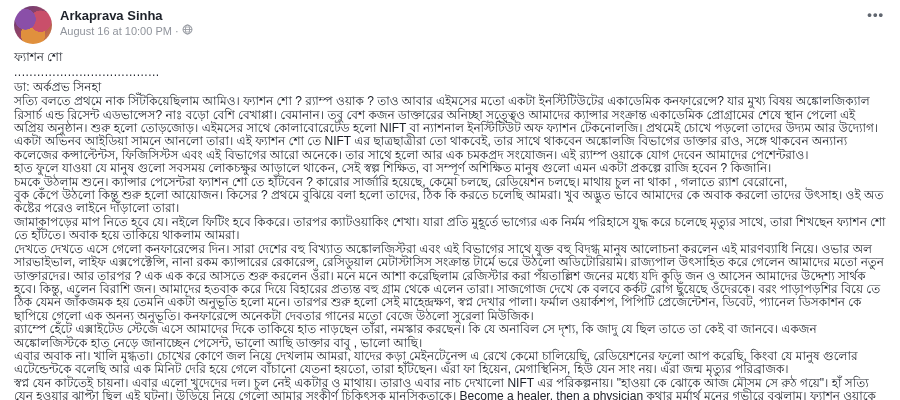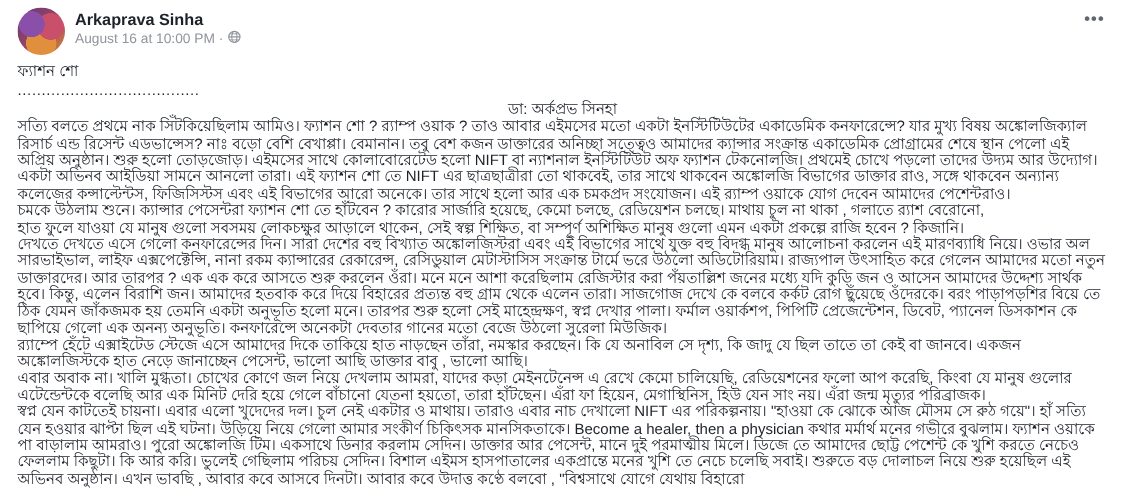--- a/index.html
+++ b/index.html
@@ -67,28 +67,28 @@
     cursor: pointer;
     user-select: none;
   }
   .post-body {
     margin-top: 7px;
     font-size: 12px;
     line-height: 13.4px;
     color: #1d2129;
     word-wrap: break-word;
   }
-  .post-title { margin-bottom: 2px; }
+  .post-title { margin-bottom: 2px; font-family: Liberation Serif, serif; }
   .dots-separator {
     letter-spacing: 0.5px;
     margin: 1px 0;
     white-space: nowrap;
     overflow: hidden;
   }
-  .byline { margin-bottom: 1px; text-align: center; }
+  .byline { margin-bottom: 1px; }
   .paragraphs div { margin: 0; }
 </style>
 </head>
 <body>
 
 <div class="post">
 
   <div class="post-header">
     <div class="avatar"></div>
     <div class="header-info">
@@ -112,22 +112,24 @@
   <div class="options-button">
     <span>•••</span>
   </div>
 
   <div class="post-body">
     <div class="post-title">ফ্যাশন শো</div>
     <div class="dots-separator">......................................</div>
     <div class="byline">ডা: অর্কপ্রভ সিনহা</div>
     <div class="paragraphs">
         <div>সত্যি বলতে প্রথমে নাক সিঁটকিয়েছিলাম আমিও। ফ্যাশন শো ? র‍্যাম্প ওয়াক ? তাও আবার এইমসের মতো একটা ইনস্টিটিউটের একাডেমিক কনফারেন্সে? যার মুখ্য বিষয় অঙ্কোলজিক্যাল রিসার্চ এন্ড রিসেন্ট এডভান্সেস? নাঃ বড়ো বেশি বেখাপ্পা। বেমানান। তবু বেশ কজন ডাক্তারের অনিচ্ছা সত্ত্বেও আমাদের ক্যান্সার সংক্রান্ত একাডেমিক প্রোগ্রামের শেষে স্থান পেলো এই অপ্রিয় অনুষ্ঠান। শুরু হলো তোড়জোড়। এইমসের সাথে কোলাবোরেটেড হলো NIFT বা ন্যাশনাল ইনস্টিটিউট অফ ফ্যাশন টেকনোলজি। প্রথমেই চোখে পড়লো তাদের উদ্যম আর উদ্যোগ। একটা অভিনব আইডিয়া সামনে আনলো তারা। এই ফ্যাশন শো তে NIFT এর ছাত্রছাত্রীরা তো থাকবেই, তার সাথে থাকবেন অঙ্কোলজি বিভাগের ডাক্তার রাও, সঙ্গে থাকবেন অন্যান্য কলেজের কন্সাল্টেন্টস, ফিজিসিস্টস এবং এই বিভাগের আরো অনেকে। তার সাথে হলো আর এক চমকপ্রদ সংযোজন। এই র‍্যাম্প ওয়াকে যোগ দেবেন আমাদের পেশেন্টরাও।</div>
+        <div>হাত ফুলে যাওয়া যে মানুষ গুলো সবসময় লোকচক্ষুর আড়ালে থাকেন, সেই স্বল্প শিক্ষিত, বা সম্পূর্ণ অশিক্ষিত মানুষ গুলো এমন একটা প্রকল্পে রাজি হবেন ? কিজানি।</div>
         <div>চমকে উঠলাম শুনে। ক্যান্সার পেসেন্টরা ফ্যাশন শো তে হাঁটবেন ? কারোর সার্জারি হয়েছে, কেমো চলছে, রেডিয়েশন চলছে। মাথায় চুল না থাকা , গলাতে র‍্যাশ বেরোনো,</div>
-        <div>হাত ফুলে যাওয়া যে মানুষ গুলো সবসময় লোকচক্ষুর আড়ালে থাকেন, সেই স্বল্প শিক্ষিত, বা সম্পূর্ণ অশিক্ষিত মানুষ গুলো এমন একটা প্রকল্পে রাজি হবেন ? কিজানি।</div>
+        <div>বুক কেঁপে উঠলো কিন্তু শুরু হলো আয়োজন। কিসের ? প্রথমে বুঝিয়ে বলা হলো তাদের, ঠিক কি করতে চলেছি আমরা। খুব অদ্ভুত ভাবে আমাদের কে অবাক করলো তাদের উৎসাহ। ওই অত কষ্টের পরেও লাইনে দাঁড়ালো তারা।</div>
+        <div>জামাকাপড়ের মাপ নিতে হবে যে। নইলে ফিটিং হবে কিকরে। তারপর ক্যাটওয়াকিং শেখা। যারা প্রতি মুহূর্তে ভাগ্যের এক নির্মম পরিহাসে যুদ্ধ করে চলেছে মৃত্যুর সাথে, তারা শিখছেন ফ্যাশন শো তে হাঁটতে। অবাক হয়ে তাকিয়ে থাকলাম আমরা।</div>
         <div>দেখতে দেখতে এসে গেলো কনফারেন্সের দিন। সারা দেশের বহু বিখ্যাত অঙ্কোলজিস্টরা এবং এই বিভাগের সাথে যুক্ত বহু বিদগ্ধ মানুষ আলোচনা করলেন এই মারণব্যাধি নিয়ে। ওভার অল সারভাইভাল, লাইফ এক্সপেক্টেন্সি, নানা রকম ক্যান্সারের রেকারেন্স, রেসিডুয়াল মেটাস্টাসিস সংক্রান্ত টার্মে ভরে উঠলো অডিটোরিয়াম। রাজ্যপাল উৎসাহিত করে গেলেন আমাদের মতো নতুন ডাক্তারদের। আর তারপর ? এক এক করে আসতে শুরু করলেন ওঁরা। মনে মনে আশা করেছিলাম রেজিস্টার করা পঁয়তাল্লিশ জনের মধ্যে যদি কুড়ি জন ও আসেন আমাদের উদ্দেশ্য সার্থক হবে। কিন্তু, এলেন বিরাশি জন। আমাদের হতবাক করে দিয়ে বিহারের প্রত্যন্ত বহু গ্রাম থেকে এলেন তারা। সাজগোজ দেখে কে বলবে কর্কট রোগ ছুঁয়েছে ওঁদেরকে। বরং পাড়াপড়শির বিয়ে তে ঠিক যেমন জাঁকজমক হয় তেমনি একটা অনুভূতি হলো মনে। তারপর শুরু হলো সেই মাহেন্দ্রক্ষণ, স্বপ্ন দেখার পালা। ফর্মাল ওয়ার্কশপ, পিপিটি প্রেজেন্টেশন, ডিবেট, প্যানেল ডিসকাশন কে ছাপিয়ে গেলো এক অনন্য অনুভূতি। কনফারেন্সে অনেকটা দেবতার গানের মতো বেজে উঠলো সুরেলা মিউজিক।</div>
         <div>র‍্যাম্পে হেঁটে এক্সাইটেড স্টেজে এসে আমাদের দিকে তাকিয়ে হাত নাড়ছেন তাঁরা, নমস্কার করছেন। কি যে অনাবিল সে দৃশ্য, কি জাদু যে ছিল তাতে তা কেই বা জানবে। একজন অঙ্কোলজিস্টকে হাত নেড়ে জানাচ্ছেন পেসেন্ট, ভালো আছি ডাক্তার বাবু , ভালো আছি।</div>
         <div>এবার অবাক না। খালি মুগ্ধতা। চোখের কোণে জল নিয়ে দেখলাম আমরা, যাদের কড়া মেইনটেনেন্স এ রেখে কেমো চালিয়েছি, রেডিয়েশনের ফলো আপ করেছি, কিংবা যে মানুষ গুলোর এটেন্ডেন্টকে বলেছি আর এক মিনিট দেরি হয়ে গেলে বাঁচানো যেতনা হয়তো, তারা হাঁটছেন। এঁরা ফা হিয়েন, মেগাস্থিনিস, হিউ যেন সাং নয়। এঁরা জন্ম মৃত্যুর পরিব্রাজক।</div>
         <div>স্বপ্ন যেন কাটতেই চায়না। এবার এলো খুদেদের দল। চুল নেই একটার ও মাথায়। তারাও এবার নাচ দেখালো NIFT এর পরিকল্পনায়। "হাওয়া কে ঝোকে আজ মৌসম সে রুঠ গয়ে"। হাঁ সত্যি যেন হওয়ার ঝাপ্টা ছিল এই ঘটনা। উড়িয়ে নিয়ে গেলো আমার সংকীর্ণ চিকিৎসক মানসিকতাকে। Become a healer, then a physician কথার মর্মার্থ মনের গভীরে বুঝলাম। ফ্যাশন ওয়াকে পা বাড়ালাম আমরাও। পুরো অঙ্কোলজি টিম। একসাথে ডিনার করলাম সেদিন। ডাক্তার আর পেসেন্ট, মানে দুই পরমাত্মীয় মিলে। ডিজে তে আমাদের ছোট্ট পেশেন্ট কে খুশি করতে নেচেও ফেললাম কিছুটা। কি আর করি। ভুলেই গেছিলাম পরিচয় সেদিন। বিশাল এইমস হাসপাতালের একপ্রান্তে মনের খুশি তে নেচে চলেছি সবাই। শুরুতে বড় দোলাচল নিয়ে শুরু হয়েছিল এই অভিনব অনুষ্ঠান। এখন ভাবছি , আবার কবে আসবে দিনটা। আবার কবে উদাত্ত কণ্ঠে বলবো , "বিশ্বসাথে যোগে যেথায় বিহারো</div>
       </div>
 
   </div>
 
 </div>
 

